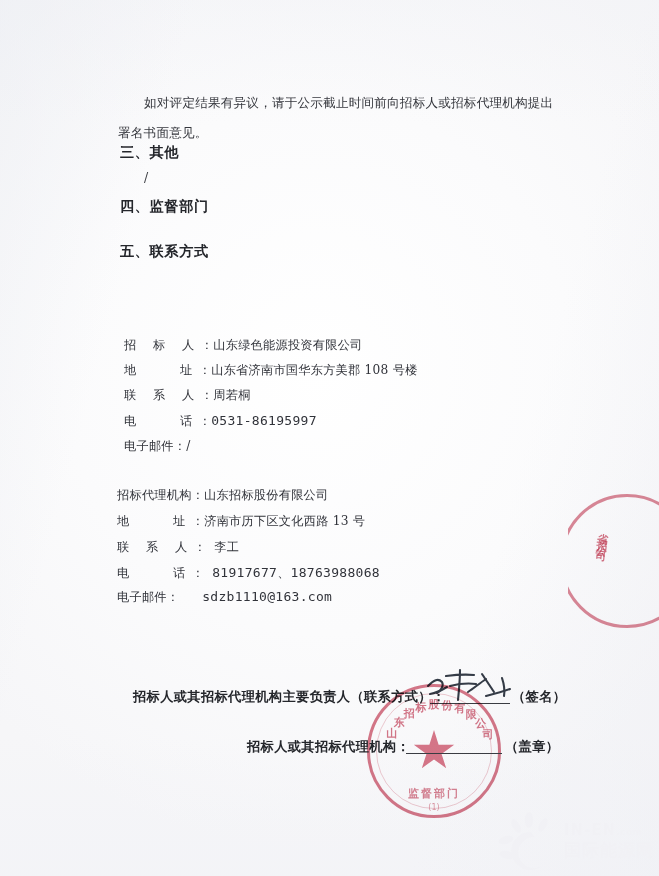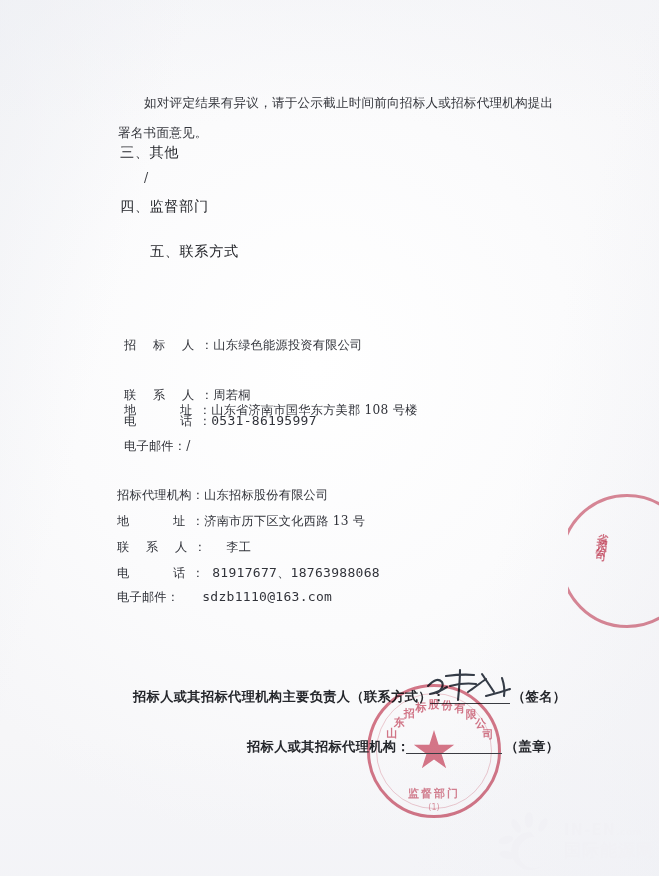--- a/index.html
+++ b/index.html
@@ -45,21 +45,21 @@
   .para {
     position: absolute;
     font-family: "DejaVu Serif", "Liberation Serif", serif;
     font-size: 12.6px;
     line-height: 30px;
     color: #34363c;
     letter-spacing: 0.2px;
   }
   .heading {
     font-family: "DejaVu Sans", "Liberation Sans", sans-serif;
-    font-weight: normal;
+    font-weight: bold;
     font-size: 14.2px;
     color: #24262b;
     letter-spacing: 0.6px;
   }
   .body-line {
     font-family: "DejaVu Serif", "Liberation Serif", serif;
     font-size: 12.4px;
     color: #34363c;
     letter-spacing: 0.2px;
   }
@@ -224,27 +224,27 @@
 
     <div class="para" style="left:118px; top:88px; width:440px; white-space:normal; text-indent:26px;">
       <span>如对评定结果有异议，请于公示截止时间前向招标人或招标代理机构提出署名书面意见。</span>
     </div>
 
     <div class="blk heading" style="left:120px; top:143px;">三、其他</div>
     <div class="blk body-line" style="left:144px; top:170px;">/</div>
 
     <div class="blk heading" style="left:120px; top:197px;">四、监督部门</div>
 
-    <div class="blk heading" style="left:120px; top:242px;margin-left:30px;">五、联系方式</div>
+    <div class="blk heading" style="left:120px; top:242px;">五、联系方式</div>
 
     <div>
       <div class="blk contact-line" style="left:124px; top:337px;">
         <span class="lbl w-spread">招 标 人</span><span>：</span><span>山东绿色能源投资有限公司</span>
       </div>
-      <div class="blk contact-line" style="left:124px; top:362px;margin-top:40px;">
+      <div class="blk contact-line" style="left:124px; top:362px;">
         <span class="lbl w-spread">地　　址</span><span>：</span><span>山东省济南市国华东方美郡 108 号楼</span>
       </div>
       <div class="blk contact-line" style="left:124px; top:387px;">
         <span class="lbl w-spread">联 系 人</span><span>：</span><span>周若桐</span>
       </div>
       <div class="blk contact-line" style="left:124px; top:413px;">
         <span class="lbl w-spread">电　　话</span><span>：</span><span class="mono-val">0531-86195997</span>
       </div>
       <div class="blk contact-line" style="left:124px; top:438px;">
         <span class="lbl">电子邮件</span><span>：</span><span>/</span>
@@ -252,21 +252,21 @@
     </div>
 
     <div>
       <div class="blk contact-line" style="left:117px; top:487px;">
         <span class="lbl">招标代理机构</span><span>：</span><span>山东招标股份有限公司</span>
       </div>
       <div class="blk contact-line" style="left:117px; top:513px;">
         <span class="lbl w-spread">地　　址</span><span>：</span><span style="">济南市历下区文化西路 13 号</span>
       </div>
       <div class="blk contact-line" style="left:117px; top:539px;">
-        <span class="lbl w-spread">联 系 人</span><span>：</span><span style="margin-left:20px;">李工</span>
+        <span class="lbl w-spread">联 系 人</span><span>：</span><span style="margin-left:8px;">李工</span>
       </div>
       <div class="blk contact-line" style="left:117px; top:564px;">
         <span class="lbl w-spread">电　　话</span><span>：</span><span class="mono-val" style="margin-left:8px;">81917677、18763988068</span>
       </div>
       <div class="blk contact-line" style="left:117px; top:589px;">
         <span class="lbl">电子邮件</span><span>：</span><span class="mono-val" style="margin-left:23px;">sdzb1110@163.com</span>
       </div>
     </div>
 
     <div class="seal seal-edge" style="left:568px; top:484px; border-radius:0;">

